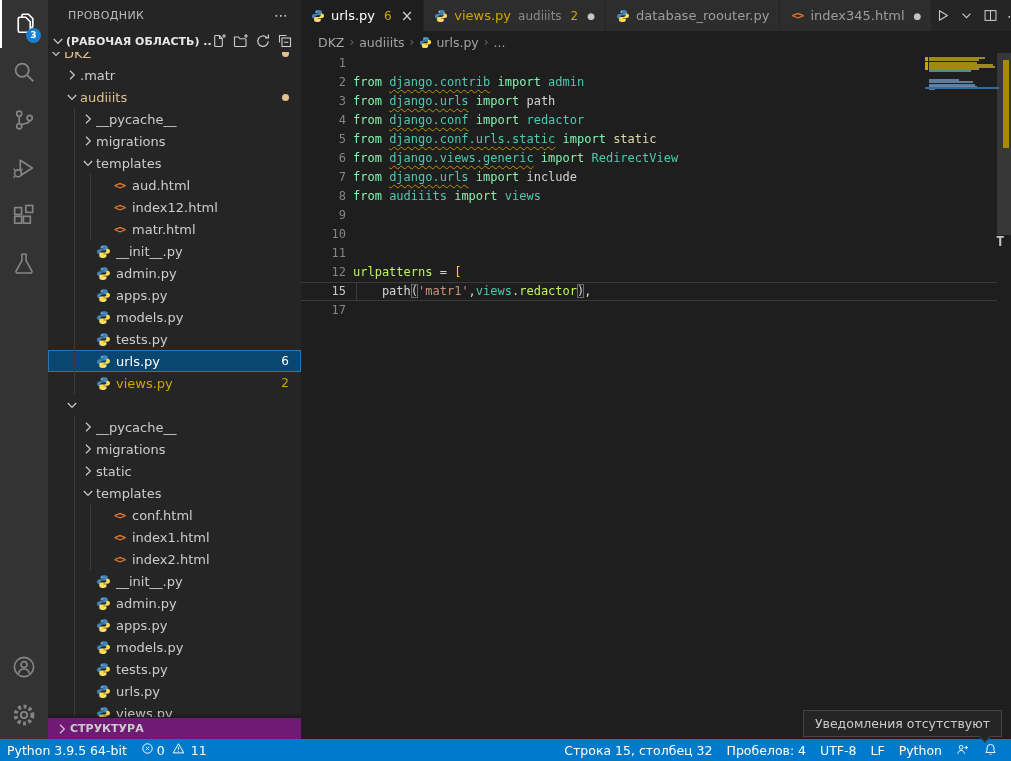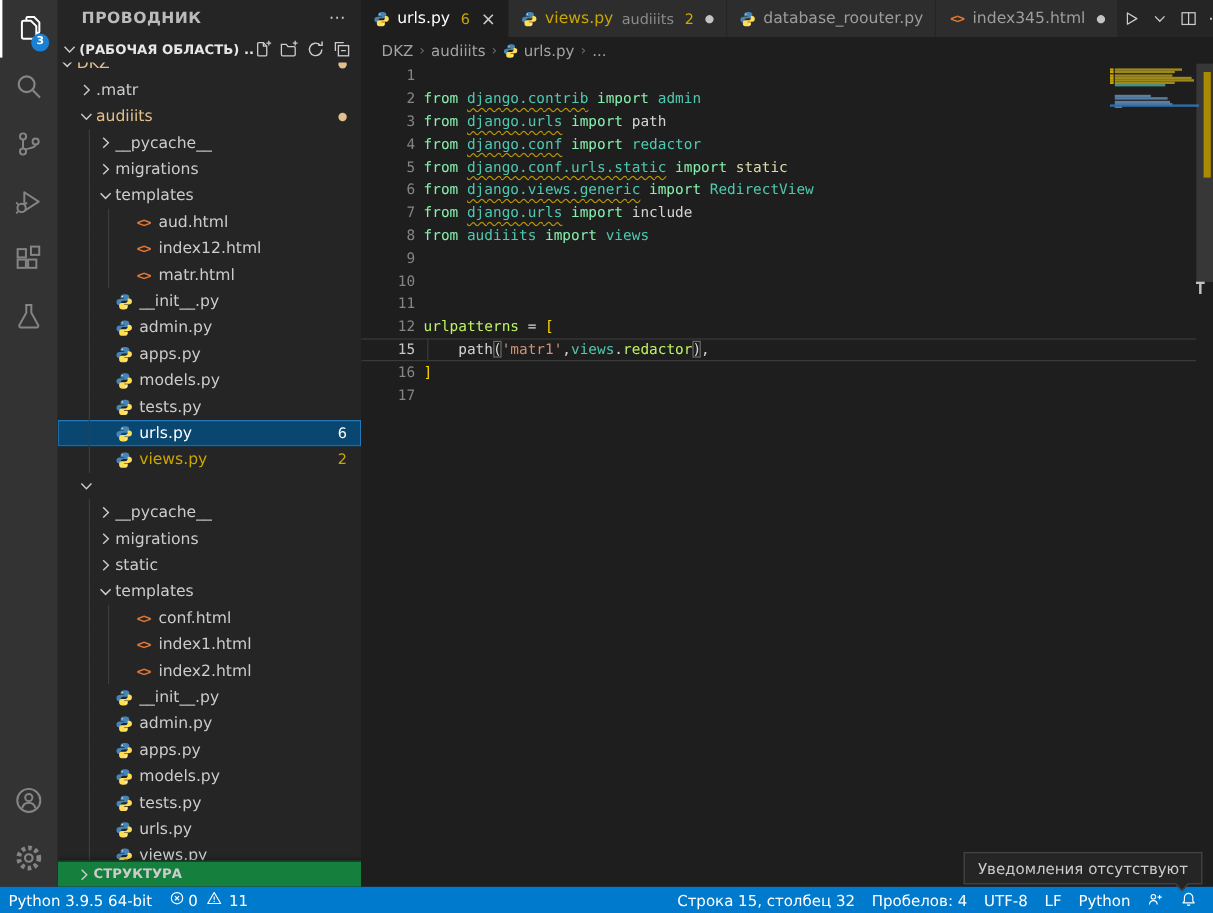--- a/index.html
+++ b/index.html
@@ -12,21 +12,21 @@
   .act-item { position:relative; width:48px; height:48px; display:flex; align-items:center; justify-content:center; cursor:pointer; }
   .act-item .ai { width:24px; height:24px; display:block; }
   .act-item.active { border-left:2px solid #ffffff; }
   .act-badge { position:absolute; right:7px; bottom:5px; min-width:15px; height:15px; border-radius:50%;
     background:#1b80d4; color:#fff; font-size:9px; line-height:15px; text-align:center; font-weight:bold; }
   .act-bottom { position:absolute; bottom:0; left:0; width:48px; }
 
   
   .sidebar { position:absolute; left:48px; top:0; width:253px; height:739px; background:#252526; color:#cccccc; z-index:4; overflow:hidden; }
   .sb-title-row { height:30px; display:flex; align-items:center; padding:0 12px 0 20px; }
-  .sb-title { font-size:13px; letter-spacing:.4px; color:#bbbbbb; flex:1;font-weight:bold; }
+  .sb-title { font-size:11px; letter-spacing:.4px; color:#bbbbbb; flex:1; }
   .sb-more { color:#cccccc; font-size:14px; letter-spacing:1px; cursor:pointer; }
   .sb-section { height:22px; display:flex; align-items:center; padding:0 8px 0 2px; font-weight:bold; }
   .sb-section .hi { width:16px; height:16px; flex:none; }
   .sb-section-label { font-size:11px; color:#e7e7e7; white-space:nowrap; overflow:hidden; flex:1; }
   .sb-section-icons { display:flex; gap:6px; }
   .sb-section-icons .hi { width:16px; height:16px; cursor:pointer; }
   .tree-viewport { position:absolute; top:52px; bottom:22px; left:0; right:0; overflow:hidden; }
   .tree { margin-top:-10px; }
   .tree-row { position:relative; height:22px; display:flex; align-items:center; font-size:13px; color:#cccccc; cursor:pointer; white-space:nowrap; }
   .tree-row .indent { width:16px; height:22px; flex:none; position:relative; }
@@ -34,22 +34,22 @@
   .tree-row .twist { width:16px; height:16px; flex:none; display:flex; align-items:center; justify-content:center; }
   .tree-row .ti { width:15px; height:15px; flex:none; margin-right:5px; display:flex; align-items:center; justify-content:center; }
   .tree-row .lbl { flex:1; overflow:hidden; text-overflow:ellipsis; }
   .tree-row .row-badge { margin-right:12px; font-size:12px; }
   .tree-row .row-dot { margin-right:12px; width:7px; height:7px; border-radius:50%; background:#e2c08d; }
   .tree-row.selected { background:#094771; box-shadow:inset 0 0 0 1px #2477b8; }
   .tree-row.selected .lbl { color:#ffffff; }
   .c-mod { color:#e2c08d; }
   .c-warn { color:#cca700; }
   .html-glyph { color:#e37933; font-size:11px; font-weight:bold; letter-spacing:-1px; font-family:"DejaVu Sans Mono",monospace; }
-  .outline-row { position:absolute; bottom:0; left:0; right:0; height:22px; background:#15803d; display:flex; align-items:center;
-    border-top:1px solid #1b1b1c; box-shadow:0 -2px 3px rgba(0,0,0,.25); padding-left:14px;margin-top:13px; }
+  .outline-row { position:absolute; bottom:0; left:0; right:0; height:22px; background:#701a75; display:flex; align-items:center;
+    border-top:1px solid #1b1b1c; box-shadow:0 -2px 3px rgba(0,0,0,.25); padding-left:6px;margin-top:13px; }
   .outline-row .hi { width:16px; height:16px; }
   .outline-label { font-size:11px; font-weight:bold; color:#cccccc; }
 
   
   .editor { position:absolute; left:301px; top:0; width:710px; height:739px; background:#1e1e1e; }
   .tab-bar { position:absolute; top:0; left:0; right:0; height:31px; background:#252526; display:flex; }
   .tab { height:31px; display:flex; align-items:center; padding:0 10px; background:#2d2d2d; border-right:1px solid #252526;
     font-size:13px; color:#9d9d9d; cursor:pointer; white-space:nowrap; }
   .tab.active { background:#1e1e1e; color:#ffffff; }
   .tab .tabi { width:14px; height:14px; margin-right:6px; display:flex; align-items:center; justify-content:center; }
@@ -709,24 +709,20 @@
           <span class="ct"></span>
         </div>
         <div class="code-line">
           <span class="ln">12</span>
           <span class="ct"><span class="tk-v">urlpatterns</span><span class="tk-p"> = </span><span class="tk-b">[</span></span>
         </div>
         <div class="code-line cur">
           <span class="ln">15</span>
           <span class="iguide"></span>
           <span class="ct"><span class="tk-p">    path</span><span class="tk-x">(</span><span class="tk-s">'matr1'</span><span class="tk-p">,</span><span class="tk-m">views</span><span class="tk-p">.</span><span class="tk-v">redactor</span><span class="tk-x">)</span><span class="tk-p">,</span></span>
-        </div>
-        <div class="code-line">
-          <span class="ln">16</span>
-          <span class="ct"><span class="tk-b">]</span></span>
         </div>
         <div class="code-line">
           <span class="ln">17</span>
           <span class="ct"></span>
         </div>
       </div>
     <div class="minimap" id="minimap">
         <div class="mm-row" style="top: 57.2px; left: 4px; width: 56px; background: rgb(157, 138, 27);"></div>
         <div class="mm-row" style="top: 57.2px; left: 0px; width: 3px; background: rgb(199, 165, 0);"></div>
         <div class="mm-row" style="top: 59.4px; left: 4px; width: 50px; background: rgb(157, 138, 27);"></div>

